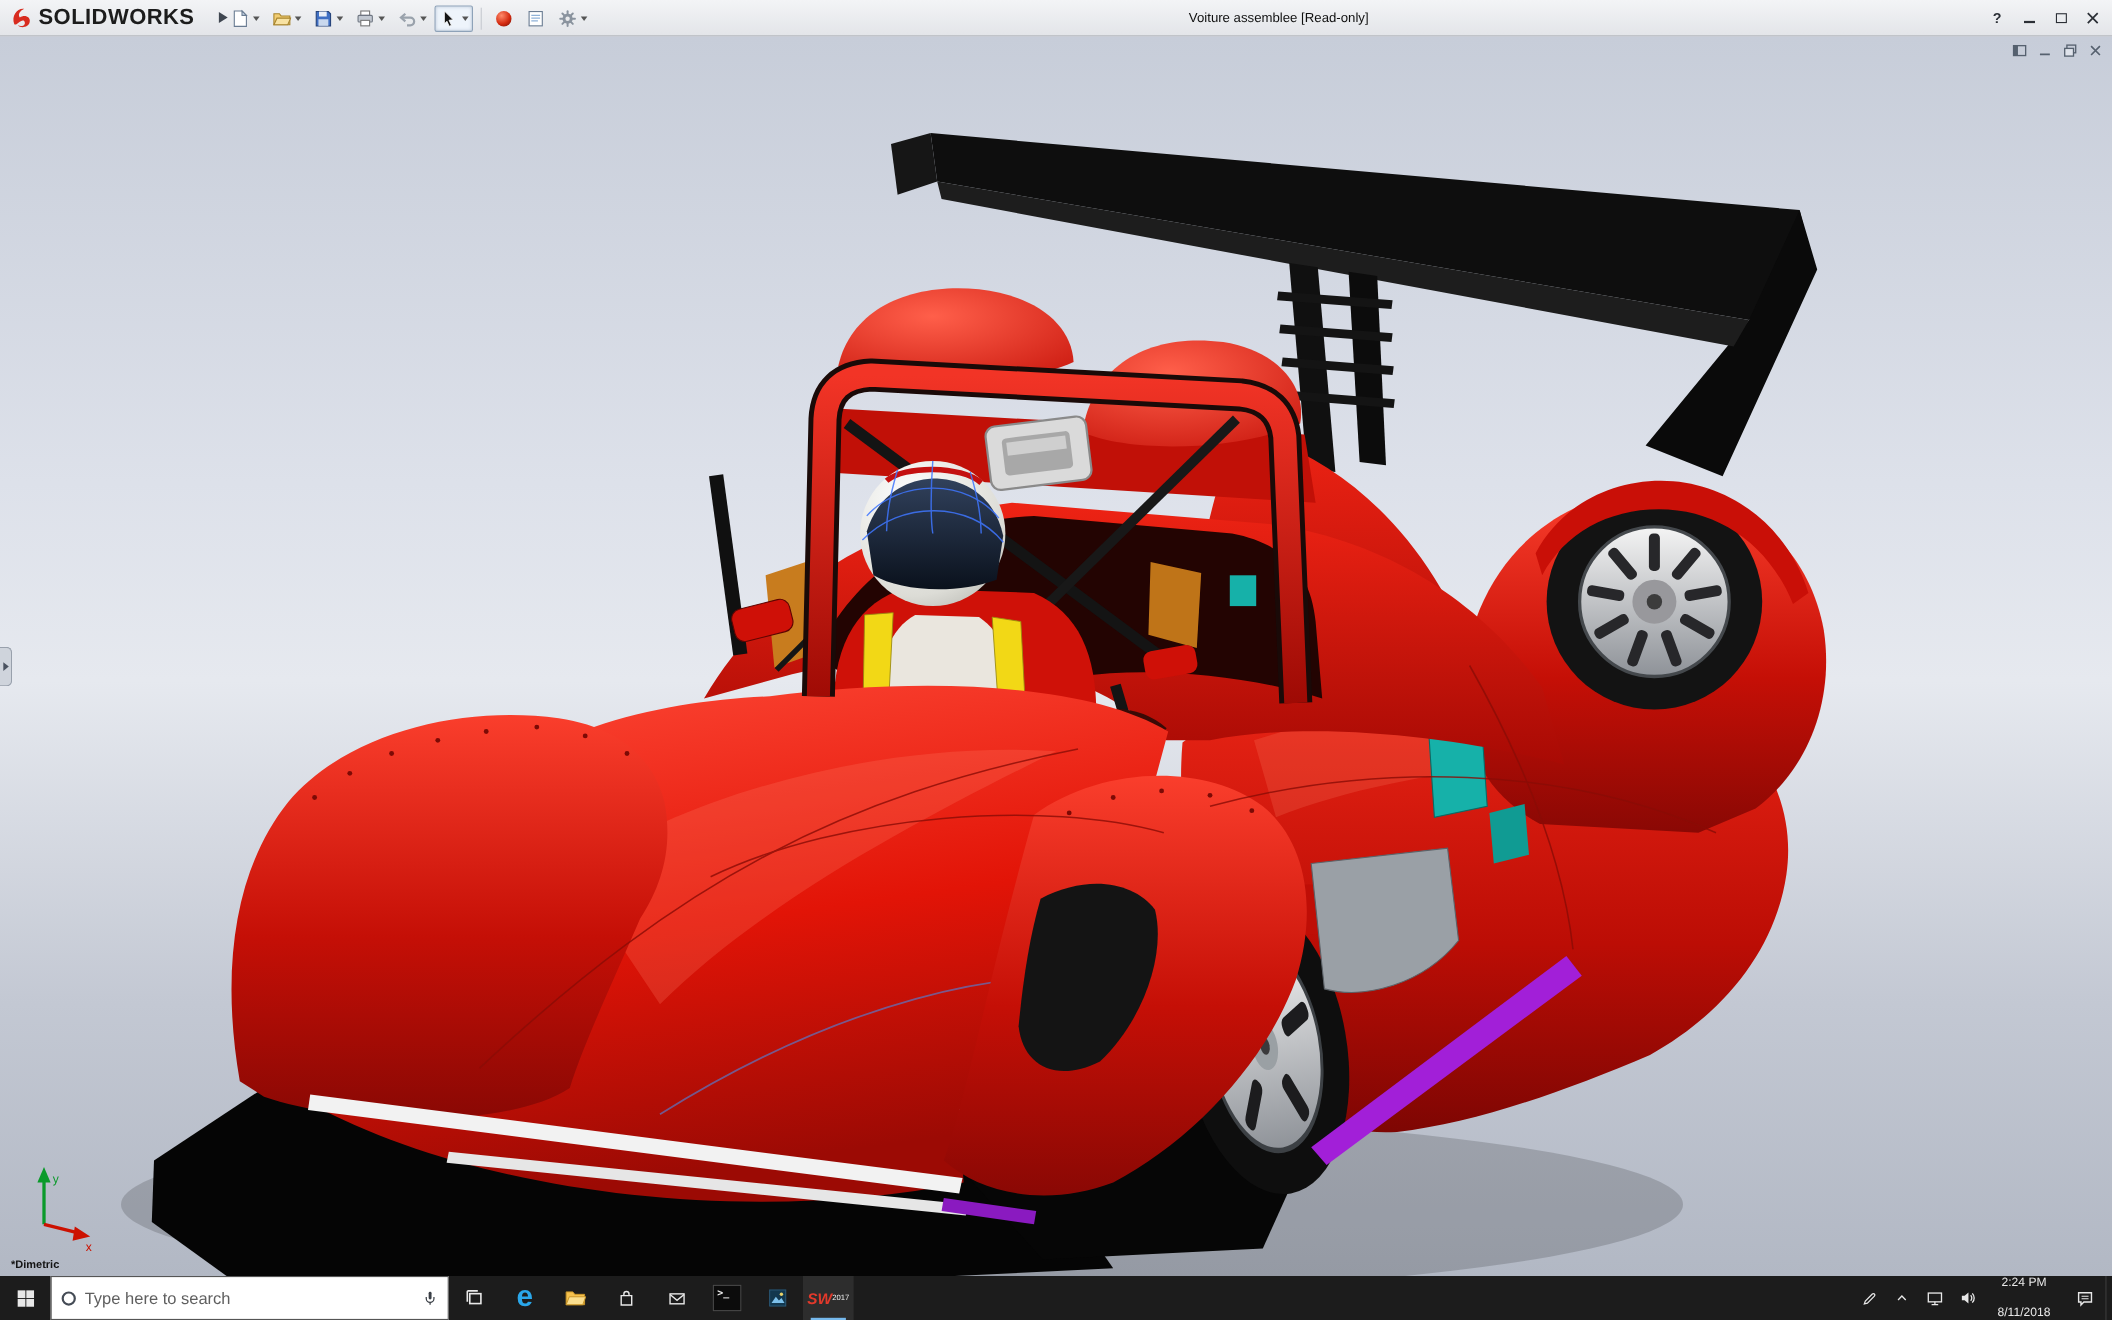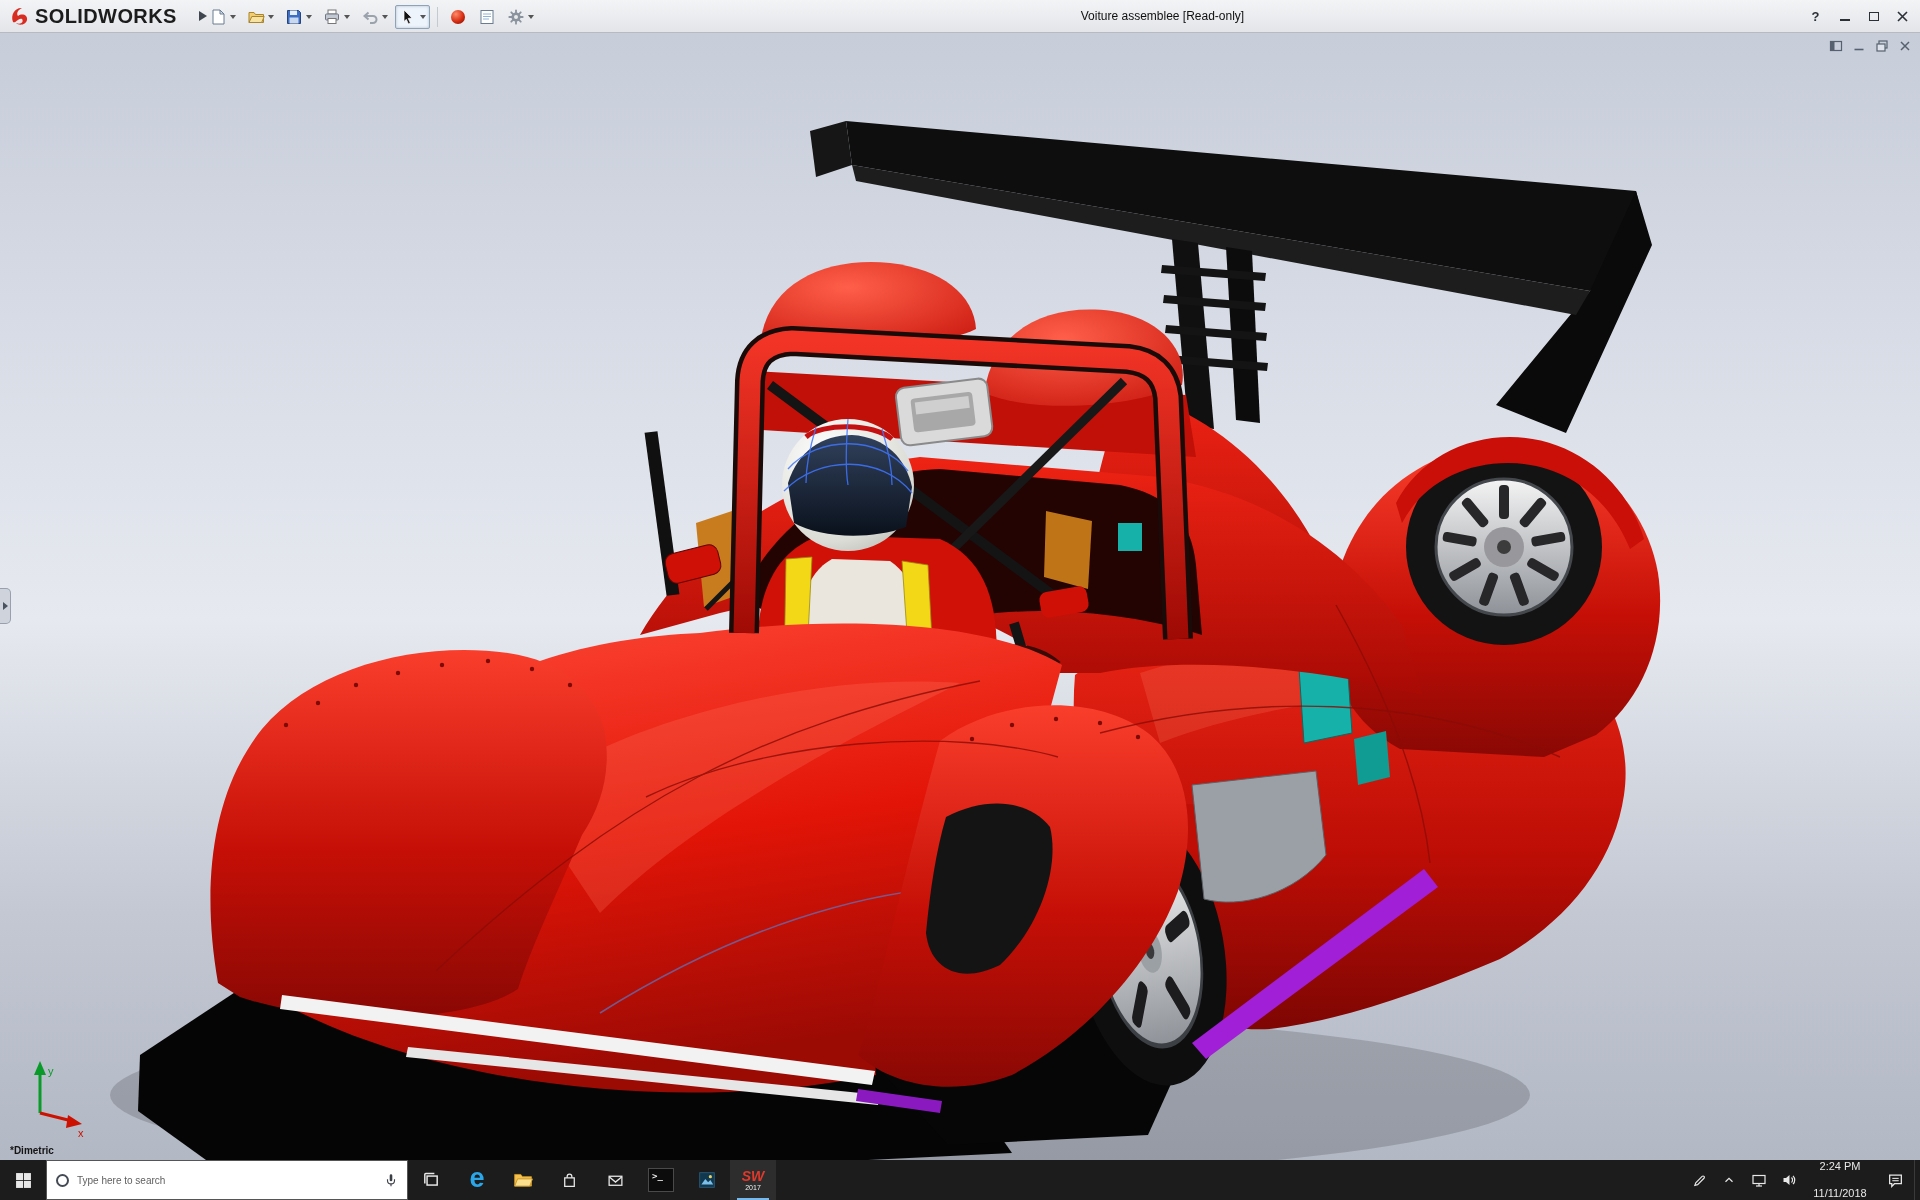--- a/index.html
+++ b/index.html
@@ -42,27 +42,27 @@
     border-bottom:4px solid transparent; }
   .view-label { position:absolute; left:10px; bottom:4px; font-size:10px; font-weight:600; color:#141414; z-index:5; }
 
   
   .taskbar { position:absolute; bottom:0; left:0; right:0; height:40px; background:#1c1c1c;
     display:flex; align-items:stretch; z-index:30; color:#e8e8e8; }
   .tb-btn { width:46px; display:flex; align-items:center; justify-content:center; }
   .searchbox { width:362px; background:#ffffff; border:1px solid #555; display:flex;
     align-items:center; gap:8px; padding:0 9px; }
   .cortana-ring { width:13px; height:13px; border:2px solid #444b55; border-radius:50%; flex:none; }
-  .search-input { flex:1; border:none; outline:none; font-size:10px; color:#333;
+  .search-input { flex:1; border:none; outline:none; font-size:15px; color:#333;
     font-family:"Liberation Sans", sans-serif; background:transparent; }
   .search-input::placeholder { color:#5f5f5f; opacity:1; }
   .edge-glyph { font-size:27px; font-weight:bold; color:#2aa7ea; line-height:1; margin-top:-3px; }
   .console-tile { width:26px; height:24px; background:#0c0c0c; border:1px solid #4a4a4a;
     font:bold 9px "DejaVu Sans Mono", monospace; color:#eee; padding:2px 0 0 3px; }
-  .sw-badge { display:flex; flex-direction:column; align-items:center; line-height:1; }
+  .sw-badge { display:flex; flex-direction:row; align-items:center; line-height:1; }
   .sw-line1 { color:#e2392b; font-weight:bold; font-style:italic; font-size:14px; }
   .sw-line2 { color:#f0f0f0; font-size:7px; margin-top:1px; }
   .tb-btn.active { background:rgba(255,255,255,.08); position:relative; }
   .tb-btn.active::after { content:""; position:absolute; left:7px; right:7px; bottom:0;
     height:2px; background:#76b9ed; }
   .tray { margin-left:auto; display:flex; align-items:stretch; }
   .tray-btn { width:30px; display:flex; align-items:center; justify-content:center; }
   .clock { width:72px; display:flex; flex-direction:column; align-items:center;
     justify-content:space-between; font-size:11px; line-height:13px; }
   .show-desktop { width:6px; border-left:1px solid #3a3a3a; }
@@ -553,21 +553,21 @@
       </div>
       <div class="tray-btn">
         <svg width="16" height="16" viewBox="0 0 16 16">
           <path d="M2.5 6 H5 L8.5 3 v10 L5 10 H2.5 Z" fill="#e8e8e8"></path>
           <path d="M10.5 5.5 a3.5 3.5 0 0 1 0 5" fill="none" stroke="#e8e8e8" stroke-width="1.2"></path>
           <path d="M12 3.8 a6 6 0 0 1 0 8.4" fill="none" stroke="#e8e8e8" stroke-width="1.2"></path>
         </svg>
       </div>
       <div class="clock">
         <span>2:24 PM</span>
-        <span>11/11/2018</span>
+        <span>8/11/2018</span>
       </div>
       <div class="tray-btn" style="width:38px">
         <svg width="17" height="17" viewBox="0 0 16 16">
           <path d="M2.5 3 h11 v8 h-6.5 l-2.5 2.5 v-2.5 h-2 z" fill="none" stroke="#e8e8e8" stroke-width="1.2"></path>
           <line x1="5" y1="6" x2="11" y2="6" stroke="#e8e8e8" stroke-width="1"></line>
           <line x1="5" y1="8.2" x2="11" y2="8.2" stroke="#e8e8e8" stroke-width="1"></line>
         </svg>
       </div>
       <div class="show-desktop"></div>
     </div>

